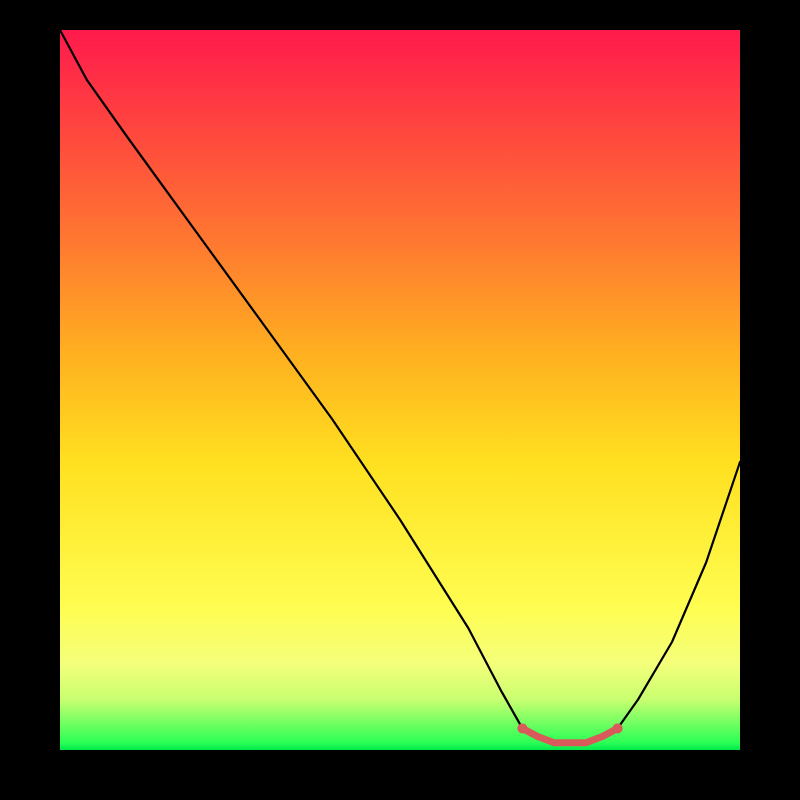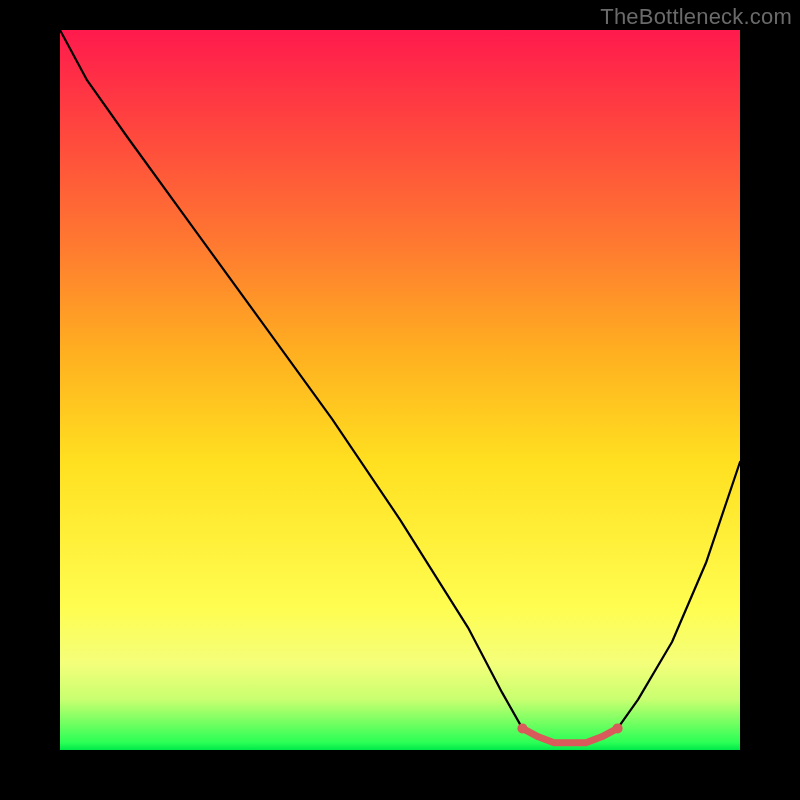--- a/index.html
+++ b/index.html
@@ -54,21 +54,20 @@
     width: 680px;
     height: 720px;
     overflow: visible;
   }
 </style>
 </head>
 <body>
 
 <div class="outer">
 
-  <div class="watermark">TheBottleneck.com</div>
 
   <div class="plot">
     <svg class="curve" viewBox="0 0 680 720" preserveAspectRatio="none">
       <path fill="none" stroke="#000" stroke-width="2.2" stroke-linecap="round" stroke-linejoin="round" d="M0.0 0.0 L27.2 50.4 L68.0 108.0 L136.0 201.6 L204.0 295.2 L272.0 388.8 L340.0 489.6 L408.0 597.6 L442.0 662.4 L462.4 698.4 L489.6 712.8 L530.4 712.8 L557.6 698.4 L578.0 669.6 L612.0 612.0 L646.0 532.8 L680.0 432.0"></path>
       <path fill="none" stroke="#d85a5a" stroke-width="7" stroke-linecap="round" stroke-linejoin="round" d="M462.4 698.4 L478.3 706.8 L494.1 712.8 L510.0 712.8 L525.9 712.8 L541.7 706.8 L557.6 698.4"></path>
       <circle cy="698.4" r="5" fill="#d85a5a" cx="462.4"></circle>
       <circle cy="698.4" r="5" fill="#d85a5a" cx="557.6"></circle>
     </svg>
   </div>
 

